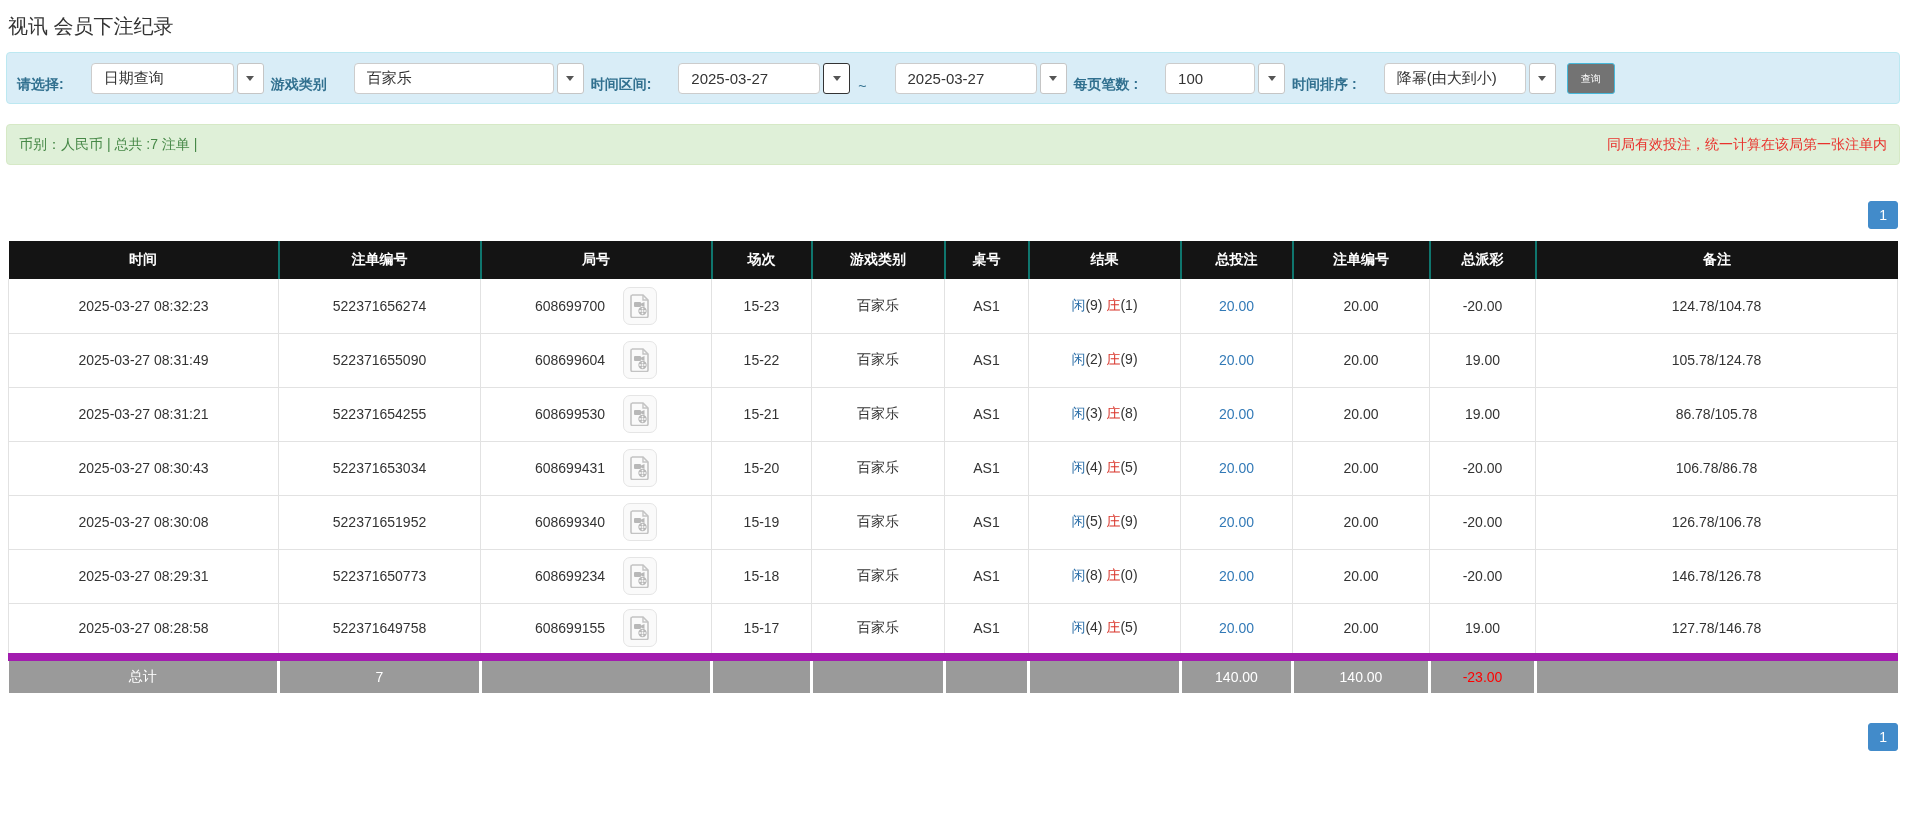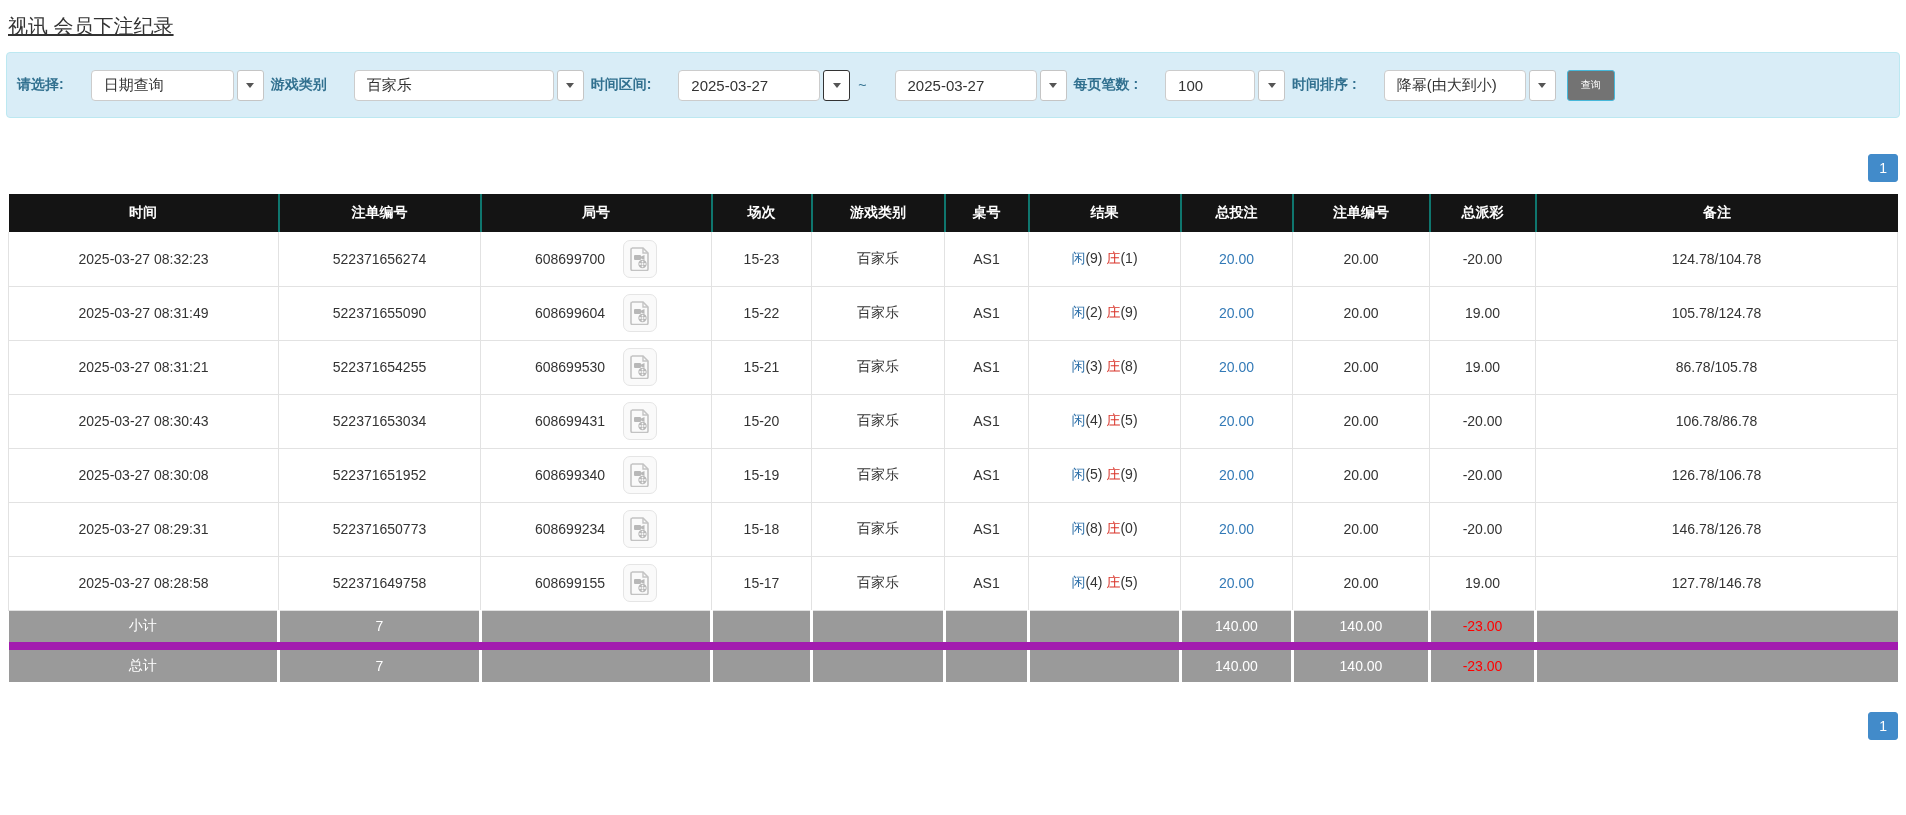--- a/index.html
+++ b/index.html
@@ -7,30 +7,29 @@
   body {
     width:1906px; height:815px;
     font-family:"Liberation Sans","DejaVu Sans",sans-serif;
     color:#333; font-size:14px; overflow:hidden;
   }
   .page { padding:0 4px; }
 
   .page-title {
     font-size:20px; font-weight:500; color:#333;
     margin:13px 4px 12px 4px;
-    text-decoration:underline;
   }
 
   
   .filter-bar {
     margin:0 2px;
     background:#d9edf7; border:1px solid #bce8f1; border-radius:4px;
     padding:9px 10px;
-    display:flex; align-items:center; gap:7px;
-    height:66px;
+    display:flex; align-items:flex-end; gap:7px;
+    height:52px;
   }
   .f-label { color:#31708f; font-weight:bold; white-space:nowrap; }
   .combo { display:flex; align-items:center;padding-left:20px; }
   .combo-input {
     background:#fff; border:1px solid #ccc; border-radius:4px;
     height:31px; padding:0 12px; display:flex; align-items:center;
     color:#333; font-size:15px; white-space:nowrap;
   }
   .combo-btn {
     width:27px; height:31px; margin-left:3px;
@@ -158,20 +157,24 @@
     <span class="combo">
       <span class="combo-input" style="width:142px">降幂(由大到小)</span>
       <span class="combo-btn">
           <span class="caret"></span>
         </span>
     </span>
 
     <button class="search-btn">查询</button>
   </div>
 
+  <div class="summary-bar">
+    <span class="summary-left">币别：人民币 | 总共 :7 注单 |</span>
+    <span class="summary-right">同局有效投注，统一计算在该局第一张注单内</span>
+  </div>
 
   <div class="pager top">
     <span class="page-box">1</span>
   </div>
 
   <table class="records">
     <colgroup>
       <col style="width:270px">
         <col style="width:202px">
         <col style="width:231px">
@@ -434,33 +437,20 @@
       <span class="res-player">闲</span><span>(4)</span>
       <span class="res-banker">庄</span><span>(5)</span>
     </td>
     <td class="bet-link">20.00</td>
     <td>20.00</td>
     <td class="payout">19.00</td>
     <td>127.78/146.78</td>
   </tr>
       </tbody>
     <tbody>
-      <tr class="sum-row subtotal-row">
-        <td>小计</td>
-        <td>7</td>
-        <td></td>
-          <td></td>
-        <td></td>
-          <td></td>
-        <td></td>
-        <td>140.00</td>
-        <td>140.00</td>
-        <td class="neg">-23.00</td>
-        <td></td>
-      </tr>
       <tr class="sum-row total-row">
         <td>总计</td>
         <td>7</td>
         <td></td>
           <td></td>
         <td></td>
           <td></td>
         <td></td>
         <td>140.00</td>
         <td>140.00</td>

